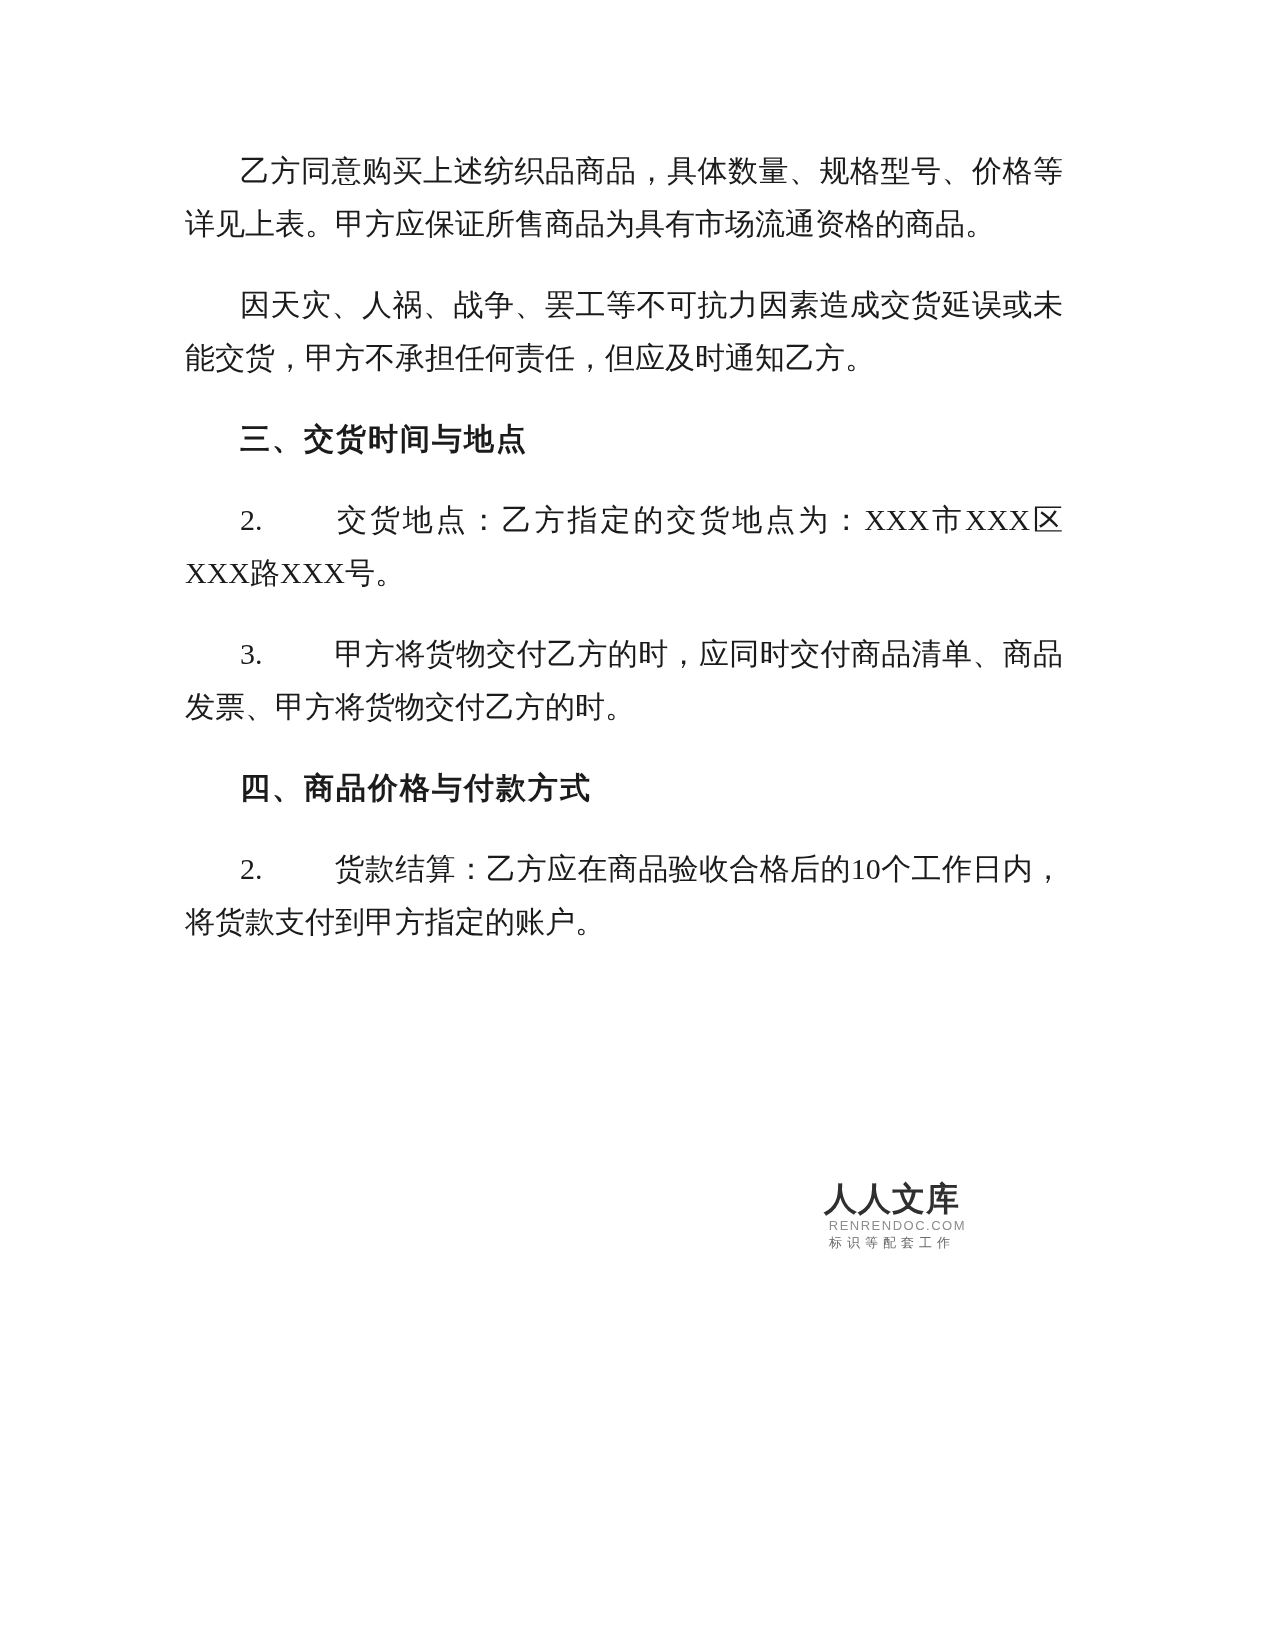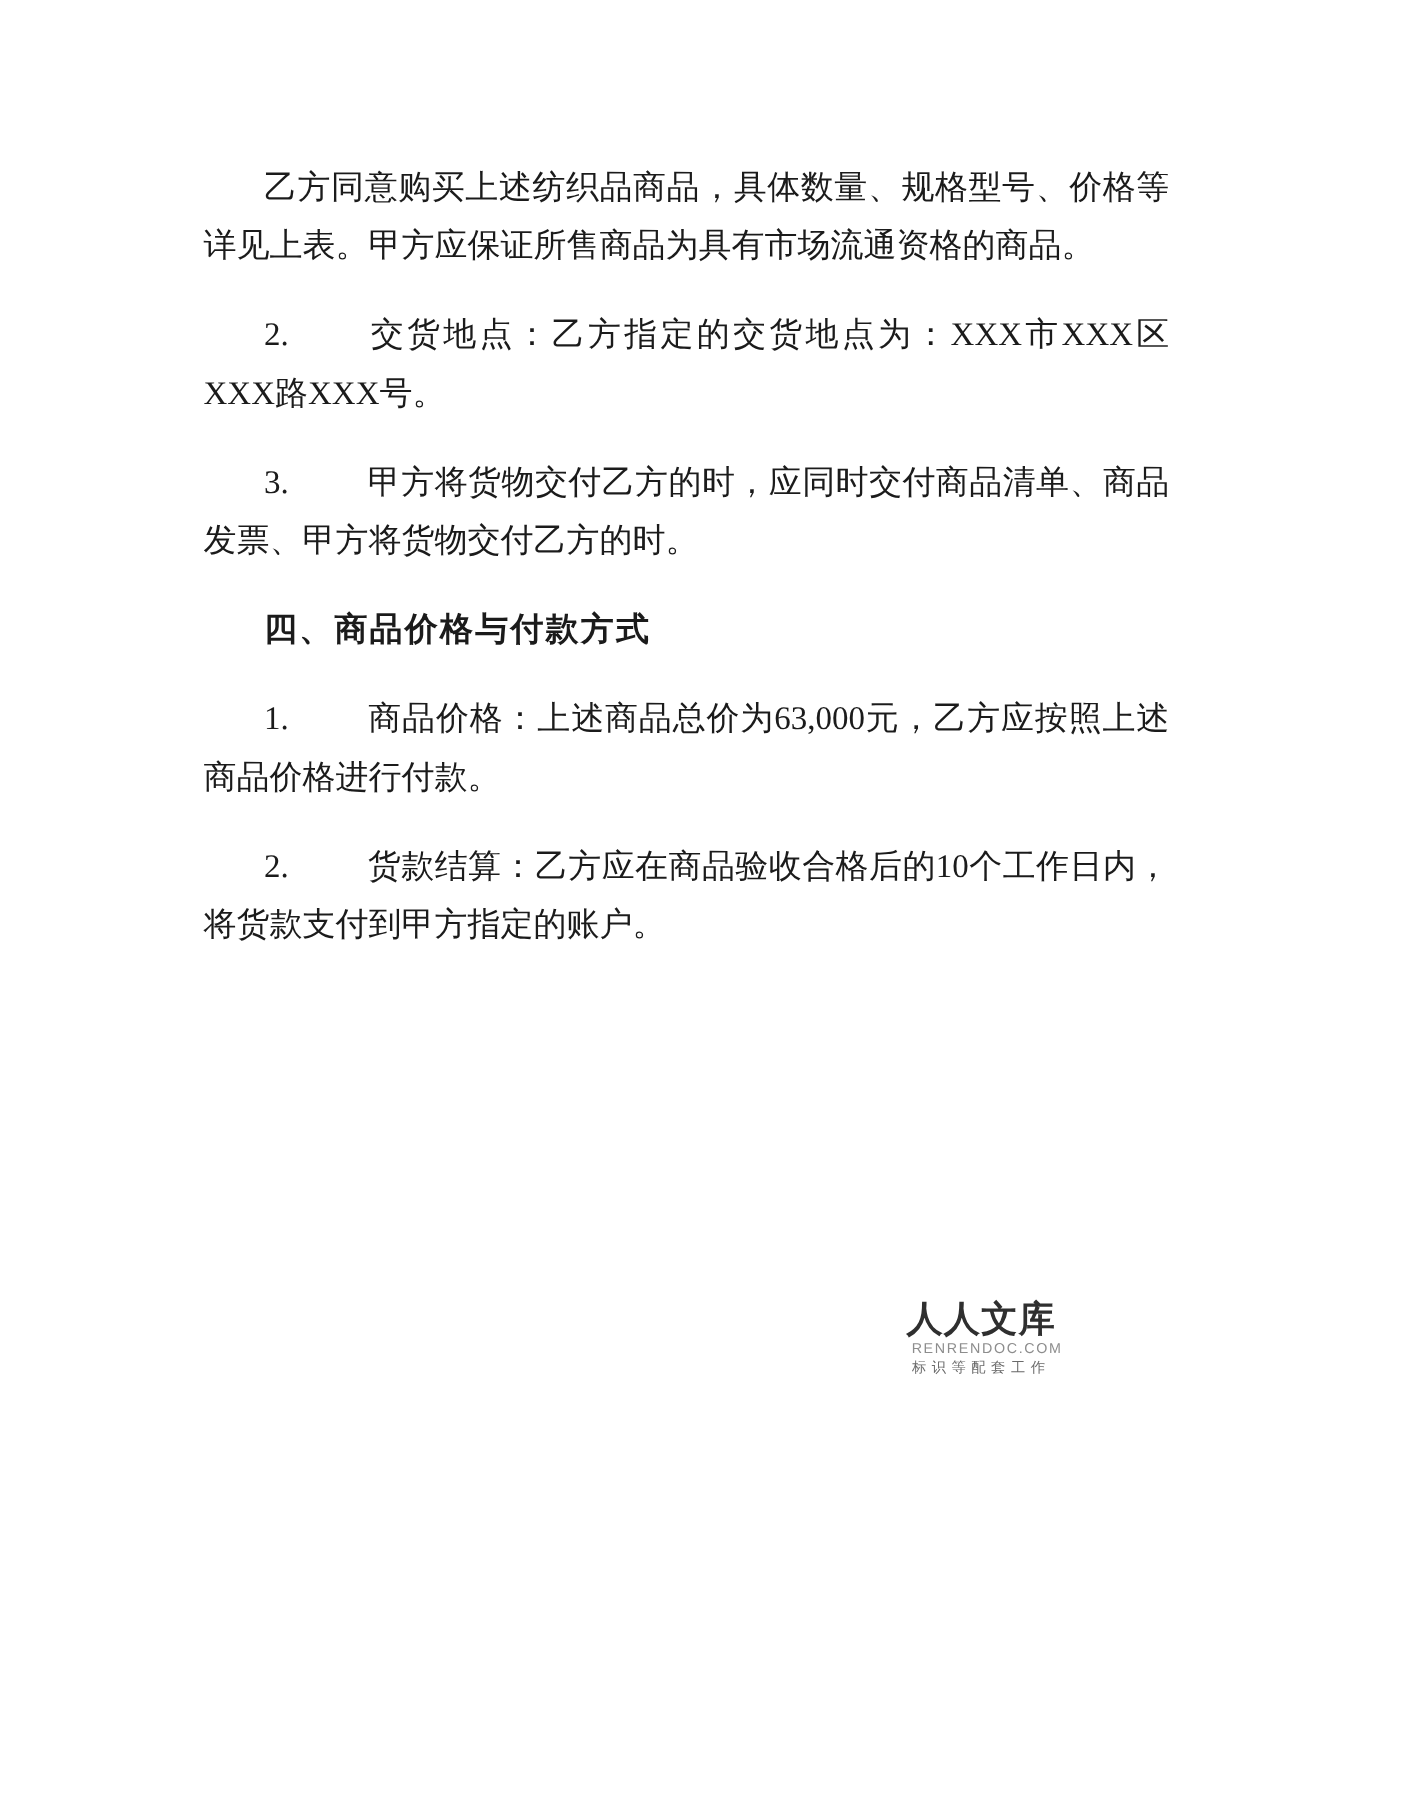--- a/index.html
+++ b/index.html
@@ -73,30 +73,31 @@
   }
 </style>
 </head>
 <body>
 
 <div class="page">
   <div class="content">
 
     <p class="para"><span>乙方同意购买上述纺织品商品，具体数量、规格型号、价格等详见上表。甲方应保证所售商品为具有市场流通资格的商品。</span></p>
 
+    <p class="para"><span>因天灾、人祸、战争、罢工等不可抗力因素造成交货延误或未能交货，甲方不承担任何责任，但应及时通知乙方。</span></p>
 
+    <h2 class="para heading"><span>三、交货时间与地点</span></h2>
 
 
     <p class="para"><span class="item-num">2.</span><span>交货地点：乙方指定的交货地点为：XXX市XXX区XXX路XXX号。</span></p>
 
     <p class="para"><span class="item-num">3.</span><span>甲方将货物交付乙方的时，应同时交付商品清单、商品发票、甲方将货物交付乙方的时。</span></p>
 
     <h2 class="para heading"><span>四、商品价格与付款方式</span></h2>
 
-    <p class="para"><span class="item-num">1.</span><span>商品价格：上述商品总价为63,000元，乙方应按照上述商品价格进行付款。</span></p>
 
     <p class="para"><span class="item-num">2.</span><span>货款结算：乙方应在商品验收合格后的10个工作日内，将货款支付到甲方指定的账户。</span></p>
 
 
   </div>
 
   <div class="watermark">
     <div class="watermark-title" style="color: rgb(47, 47, 47);">人人文库</div>
     <div class="watermark-site" style="color: rgb(141, 141, 141);">RENRENDOC.COM</div>
     <div class="watermark-tagline" style="color: rgb(106, 106, 106);">标识等配套工作</div>

